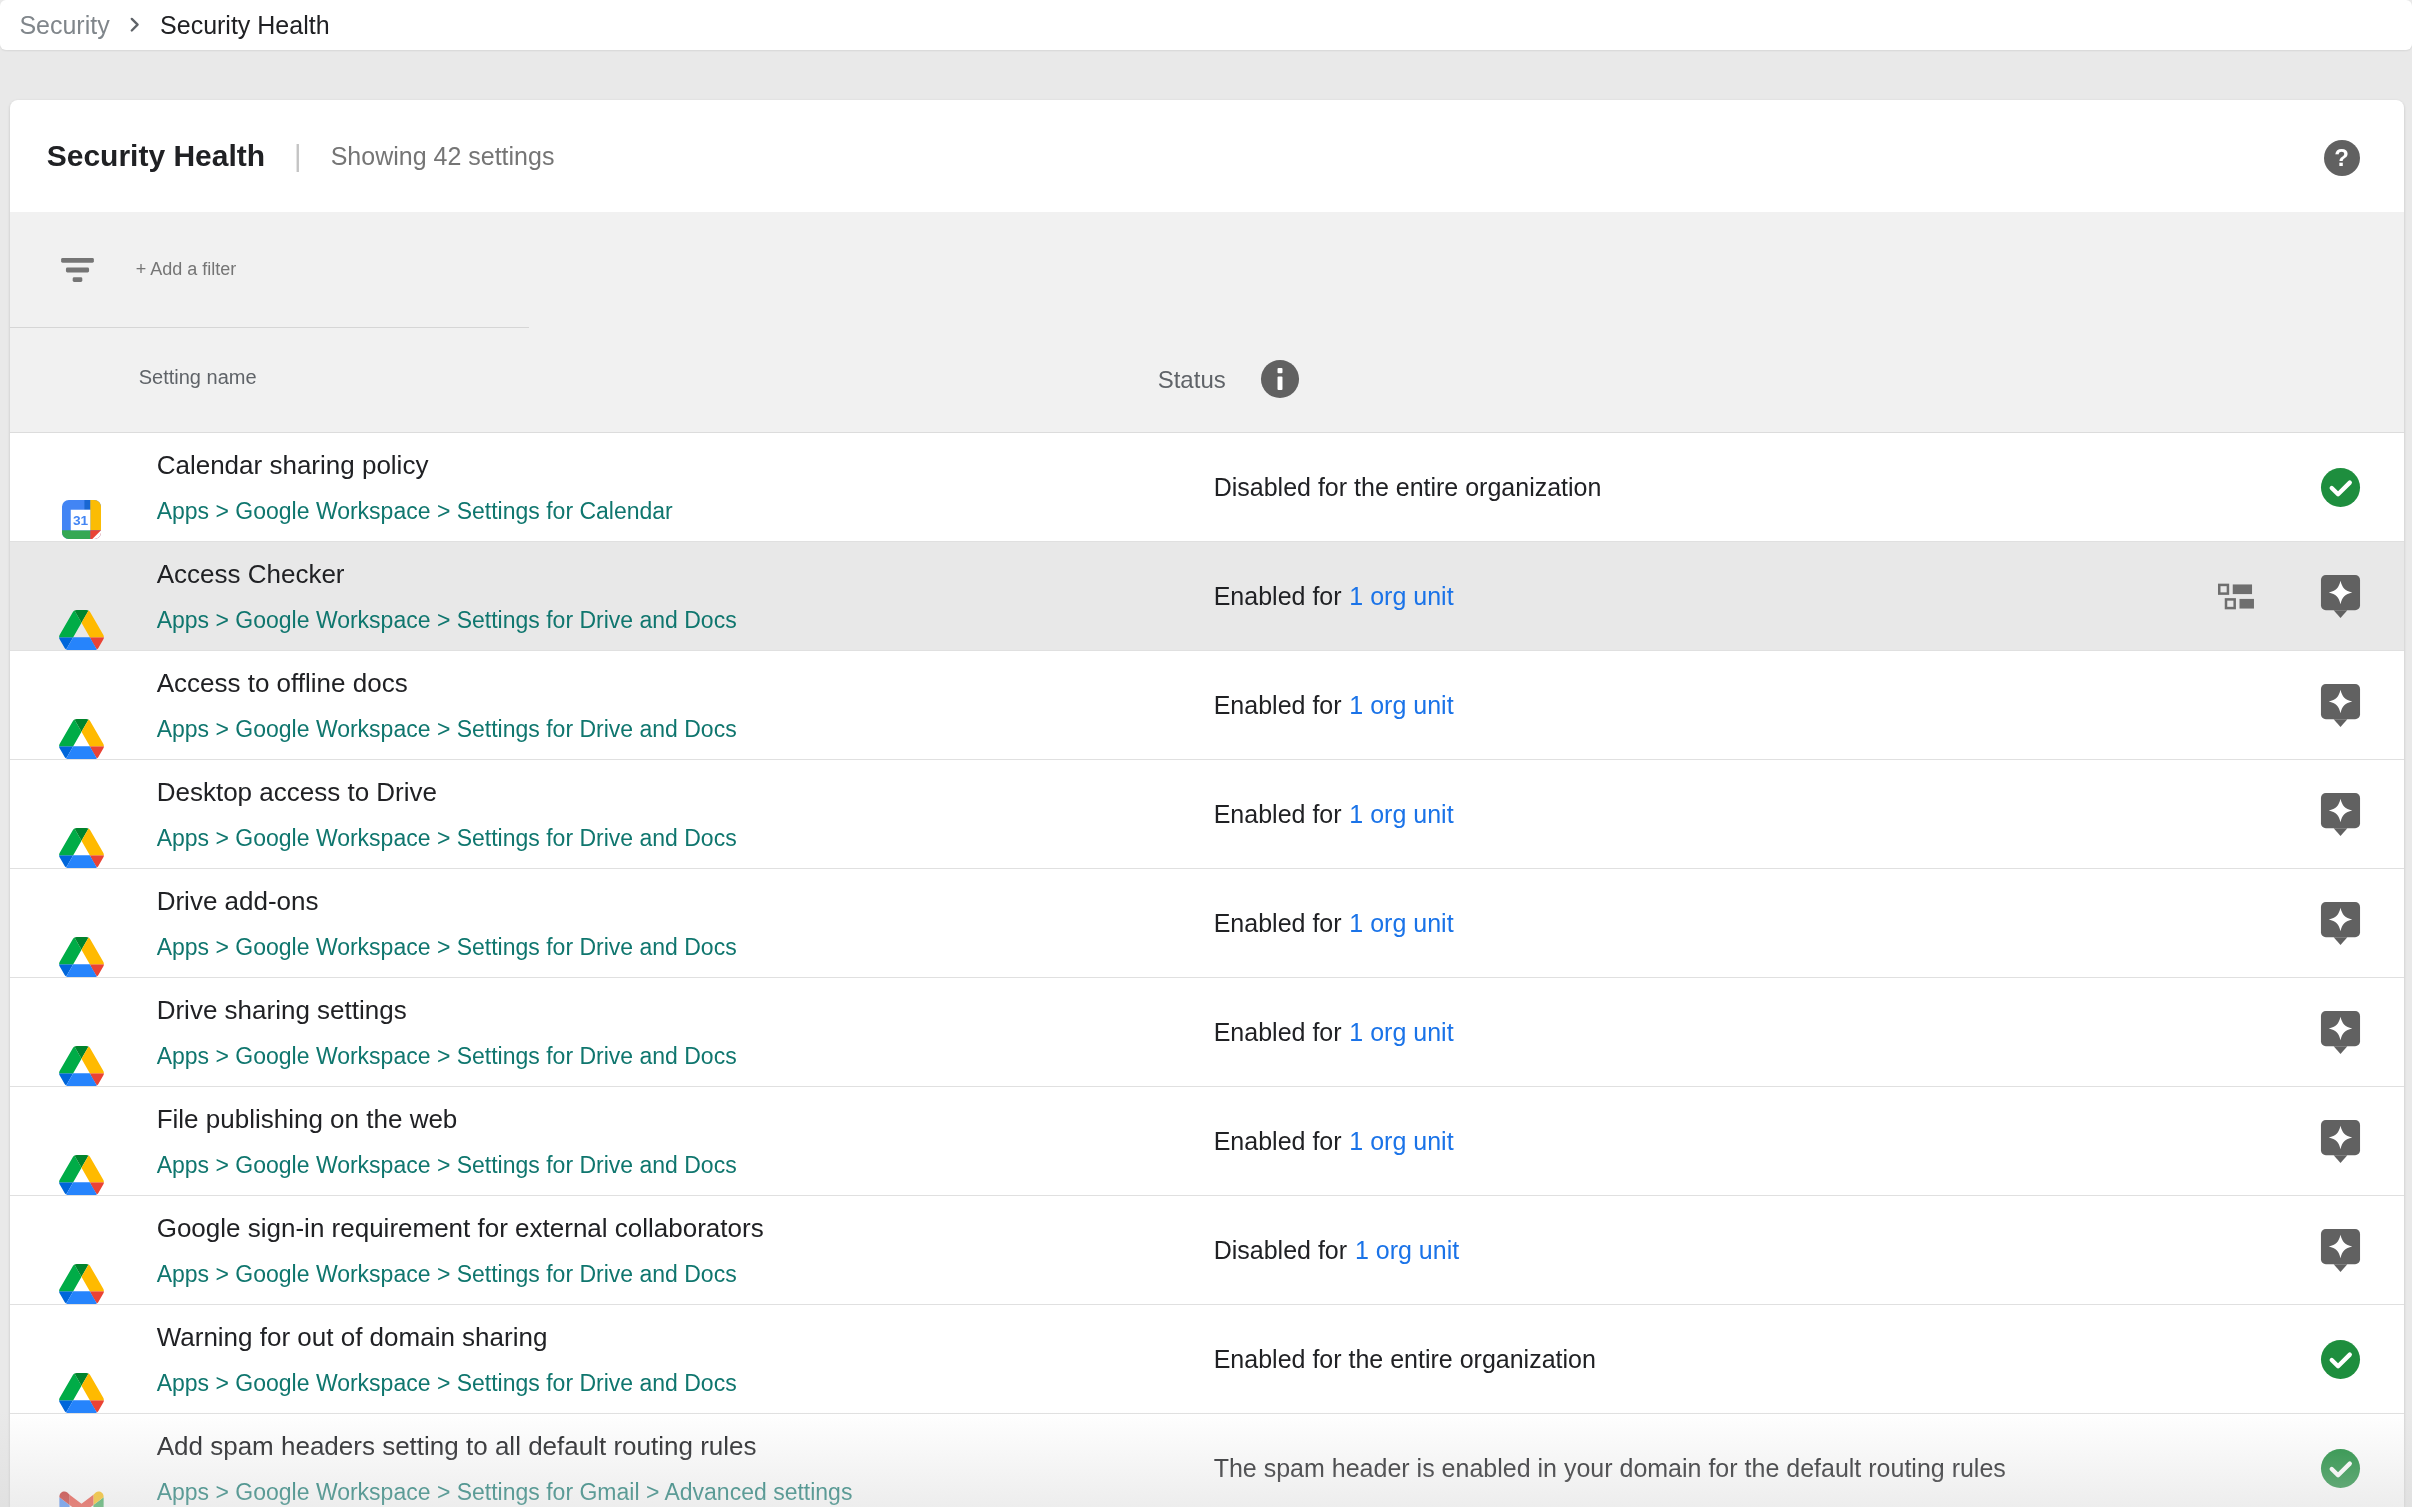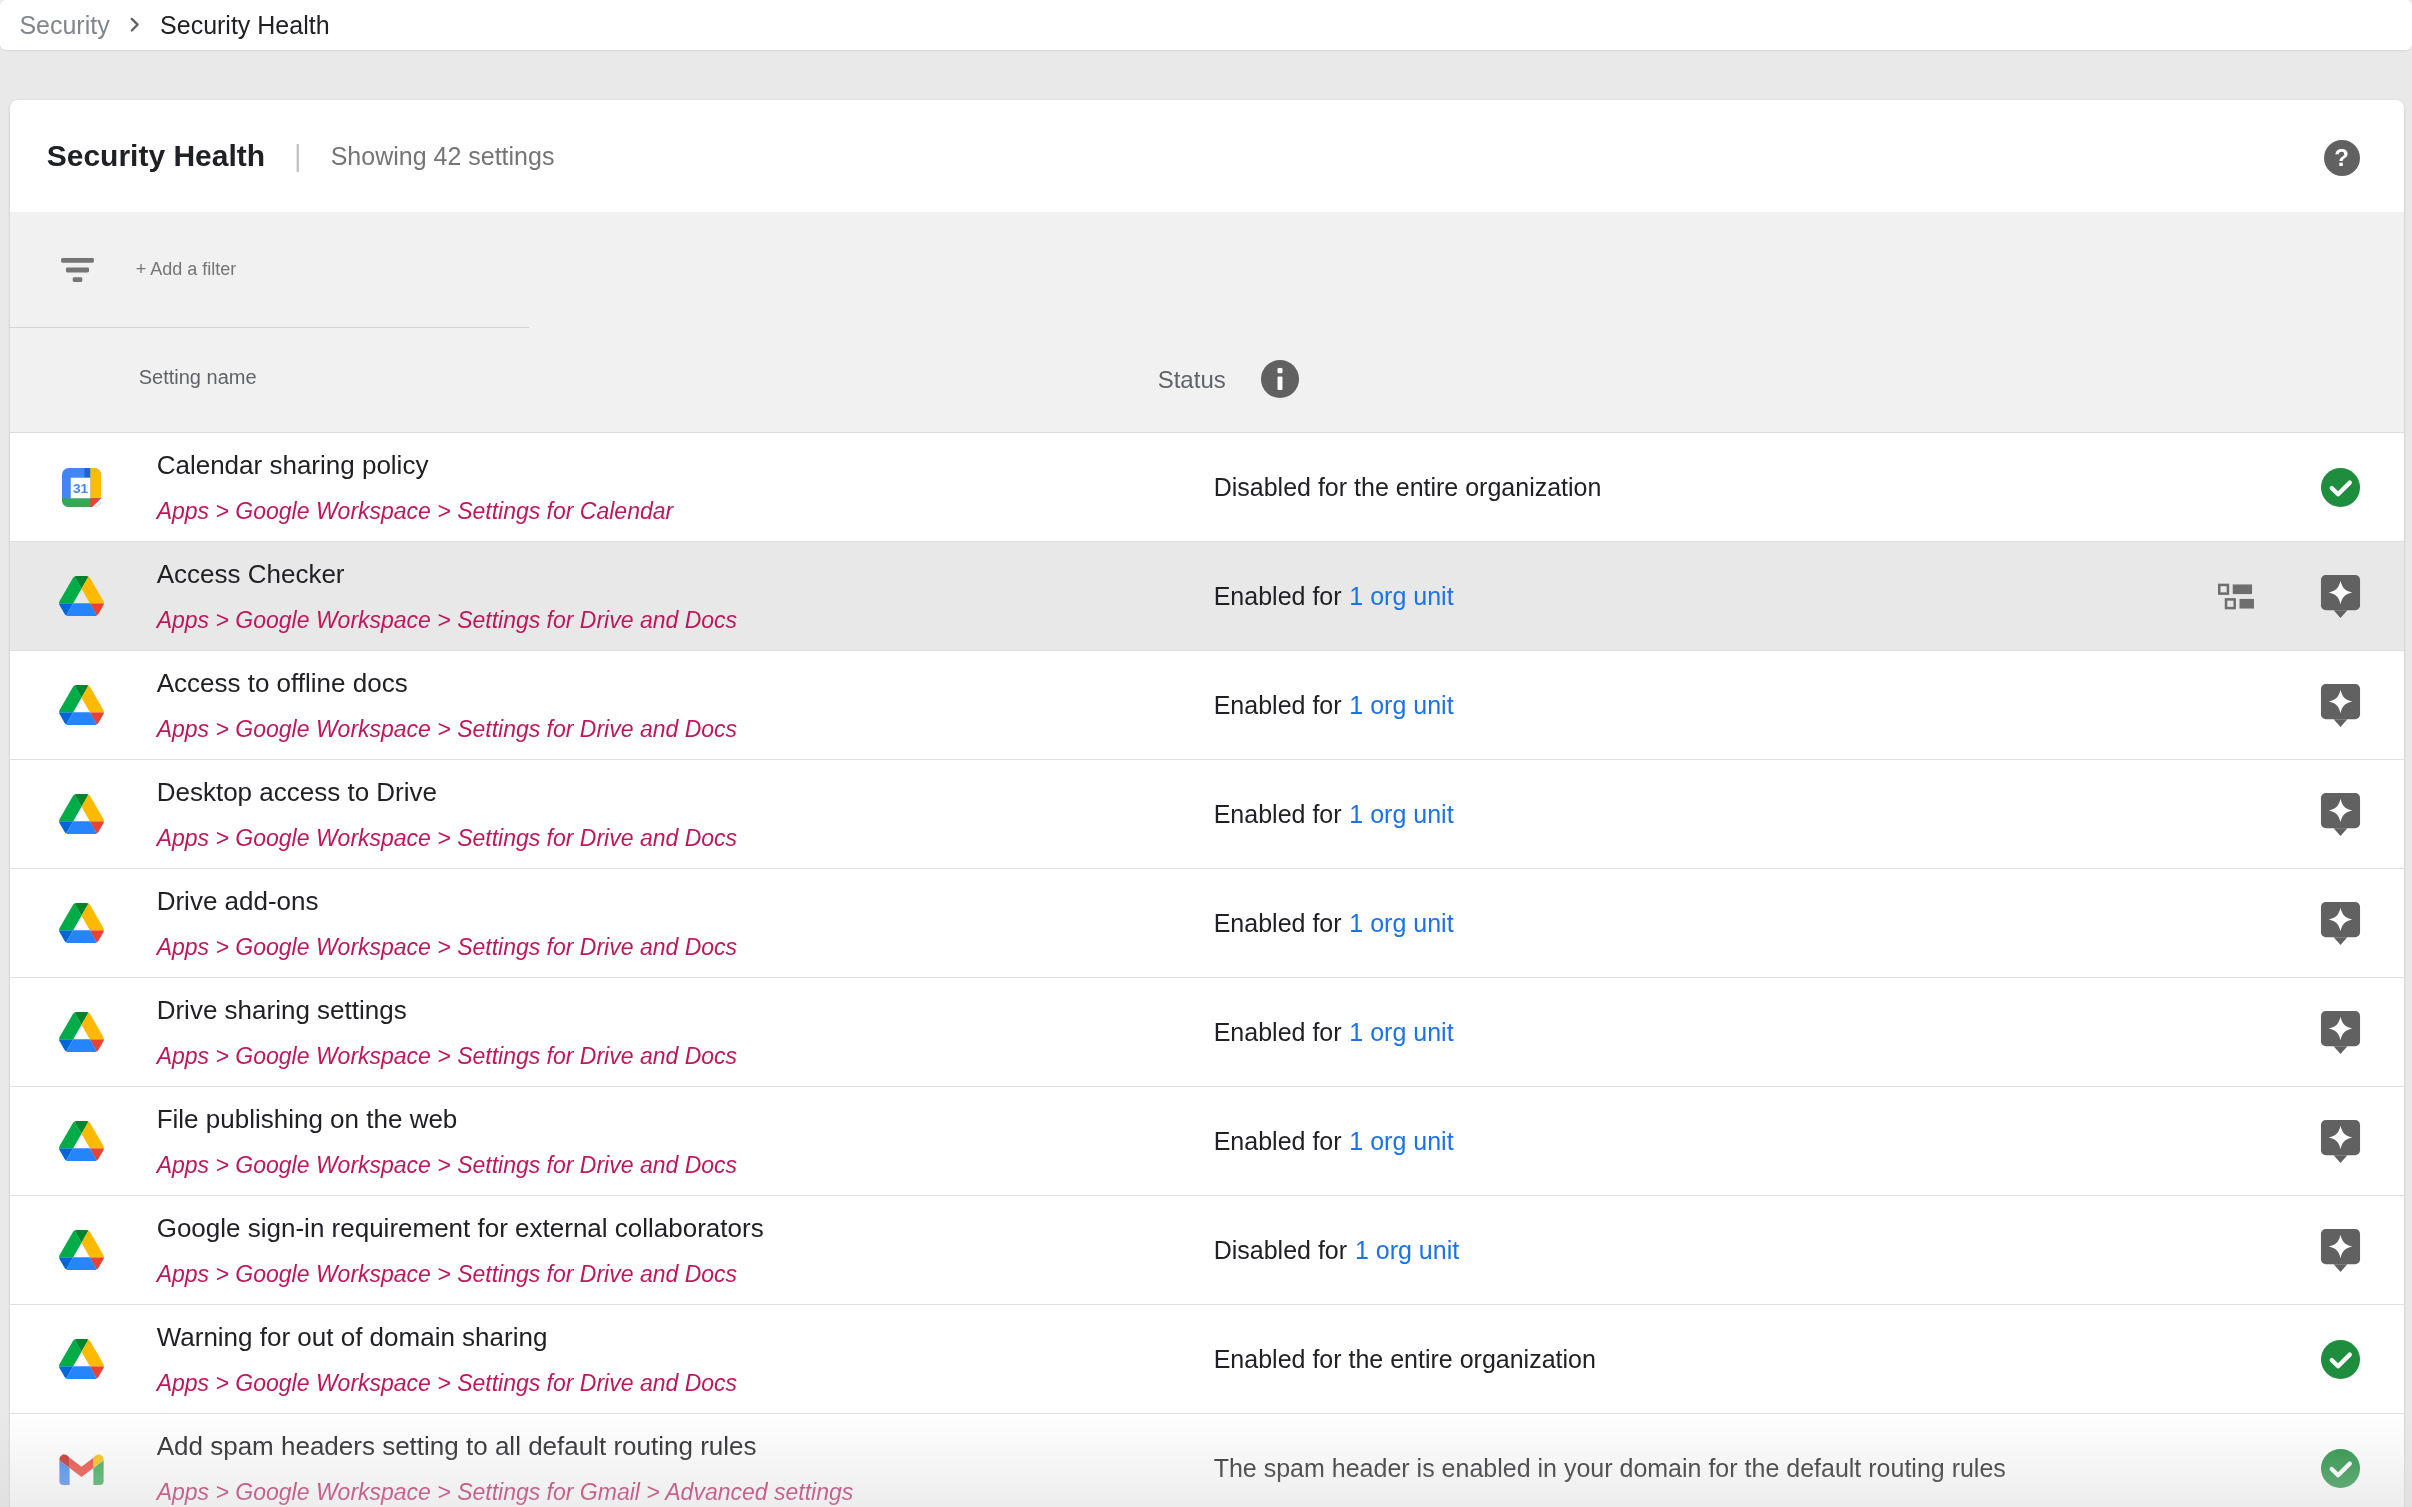--- a/index.html
+++ b/index.html
@@ -43,24 +43,24 @@
   .filter-divider{position:absolute;top:115px;left:0;width:519px;border-top:1px solid #d6d6d6;}
   .col-headers{position:absolute;top:115px;left:0;right:0;height:107px;}
   .col-setting{position:absolute;left:129px;top:39px;font-size:20px;color:#5f6368;}
   .col-status{position:absolute;left:1148px;top:39px;font-size:24px;color:#5f6368;}
   .info-btn{position:absolute;left:1250px;top:32px;cursor:pointer;}
 
   
   .rows{position:absolute;top:333px;left:0;width:100%;}
   .row{position:relative;height:109px;box-sizing:border-box;border-bottom:1px solid #e0e0e0;background:#fff;cursor:pointer;}
   .row.highlighted{background:var(--row-highlight);}
-  .cell-icon{position:absolute;left:47px;top:0;width:50px;height:100%;display:flex;align-items:center;justify-content:center;}
+  .cell-icon{position:absolute;left:47px;top:0;width:50px;height:100%;display:flex;align-items:flex-end;justify-content:center;}
   .cell-text{position:absolute;left:147px;top:0;height:100%;display:flex;flex-direction:column;justify-content:center;gap:17px;}
   .row-title{font-size:26px;color:#202124;}
-  .row-path{font-size:23px;color:#be185d;font-style:italic;}
+  .row-path{font-size:23px;color:#0f766e;}
   .cell-status{position:absolute;left:1204px;top:0;height:100%;display:flex;align-items:center;font-size:25px;color:#202124;white-space:nowrap;}
   .cell-status a{color:var(--link-blue);text-decoration:none;margin-left:7.8px;text-align:right;}
   .cell-org{position:absolute;left:2205px;top:0;width:50px;height:100%;display:flex;align-items:center;justify-content:center;}
   .cell-trailing{position:absolute;left:2308px;top:0;width:45px;height:100%;display:flex;align-items:center;justify-content:center;}
   .appicon,.statusicon{display:inline-flex;line-height:0;}
   .statusicon{cursor:pointer;}
 
   .bottom-fade{position:absolute;left:0;right:0;bottom:0;height:97px;
     background:linear-gradient(to bottom, rgba(220,220,220,0), rgba(215,215,215,0.45));
     pointer-events:none;z-index:2;}

